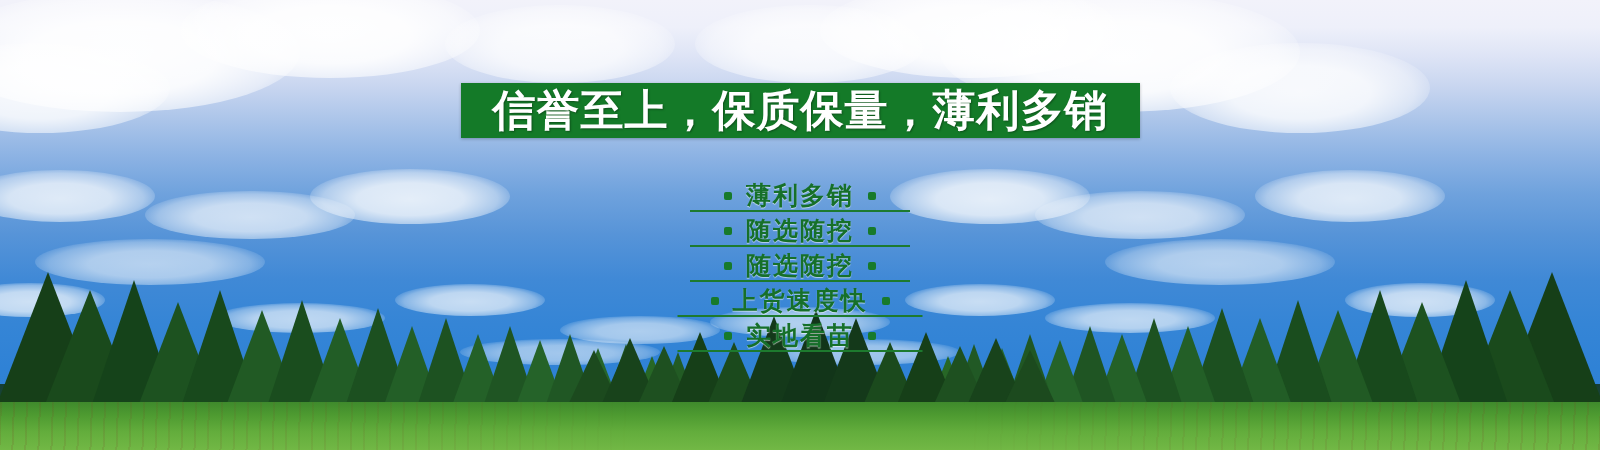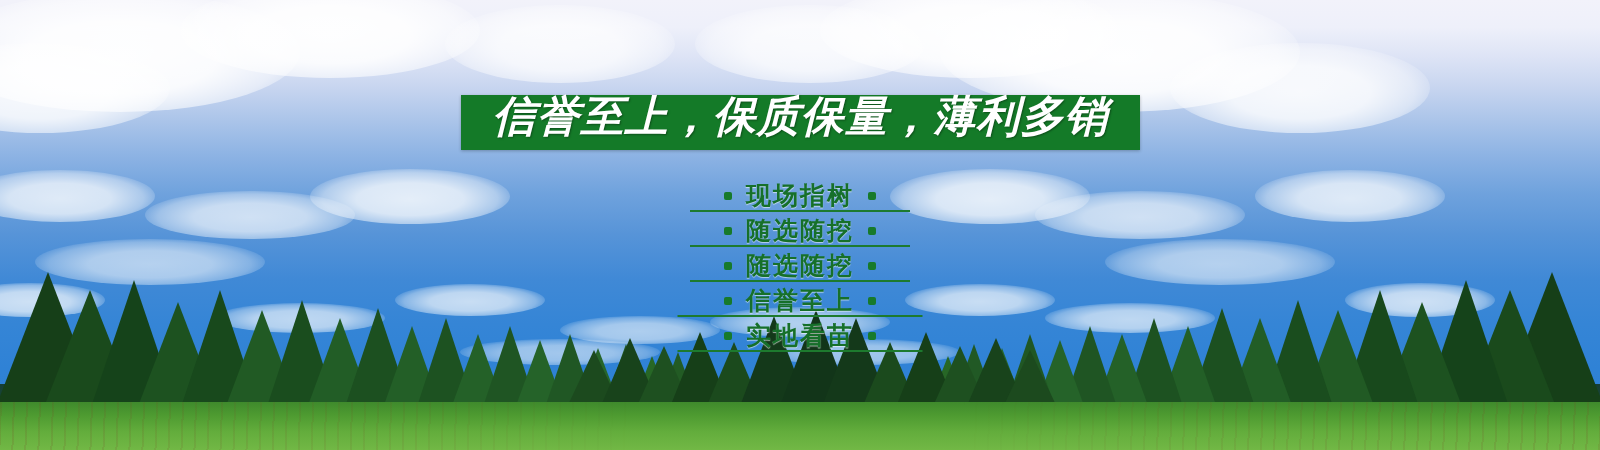--- a/index.html
+++ b/index.html
@@ -83,25 +83,24 @@
     border-bottom:var(--h) solid var(--c);
   }
   .trunk{position:absolute;bottom:-8px;width:3px;height:12px;background:#2b3320;}
 
   .centerclump{position:absolute;left:560px;bottom:28px;width:480px;height:110px;}
 
   
   .content{position:absolute;left:0;top:0;width:1600px;height:450px;}
 
   .headline-bar{
-    position:absolute;left:461px;top:95px;width:679px;height:55px;
+    position:absolute;left:461px;top:83px;width:679px;height:55px;
     background:#147a28;
-    display:flex;align-items:flex-start;justify-content:center;
+    display:flex;align-items:center;justify-content:center;
     box-shadow:0 1px 3px rgba(0,0,0,.25);
-    font-style:italic;
   }
   .headline-text{
     color:#ffffff;font-size:43px;font-weight:bold;letter-spacing:1px;
     line-height:1;white-space:nowrap;
     text-shadow:1px 1px 2px rgba(0,0,0,.35);
   }
 
   .subtitle{
     position:absolute;left:0;top:145px;width:1600px;
     text-align:center;
@@ -400,39 +399,39 @@
   <div class="content">
 
     <div class="headline-bar">
       <div class="headline-text">信誉至上，保质保量，薄利多销</div>
     </div>
 
 
     <div class="feature-list" id="feature-list">
         <div class="feature-row">
           <span class="dot"></span>
-          <span class="feature-text">现场指树</span>
+          <span class="feature-text">薄利多销</span>
           <span class="dot"></span>
           <div class="rule" style="width: 220px;"></div>
         </div>
         <div class="feature-row">
           <span class="dot"></span>
           <span class="feature-text">随选随挖</span>
           <span class="dot"></span>
           <div class="rule" style="width: 220px;"></div>
         </div>
         <div class="feature-row">
           <span class="dot"></span>
           <span class="feature-text">随选随挖</span>
           <span class="dot"></span>
           <div class="rule" style="width: 220px;"></div>
         </div>
         <div class="feature-row">
           <span class="dot"></span>
-          <span class="feature-text">信誉至上</span>
+          <span class="feature-text">上货速度快</span>
           <span class="dot"></span>
           <div class="rule" style="width: 245px;"></div>
         </div>
         <div class="feature-row">
           <span class="dot"></span>
           <span class="feature-text">实地看苗</span>
           <span class="dot"></span>
           <div class="rule" style="width: 245px;"></div>
         </div>
       </div>

